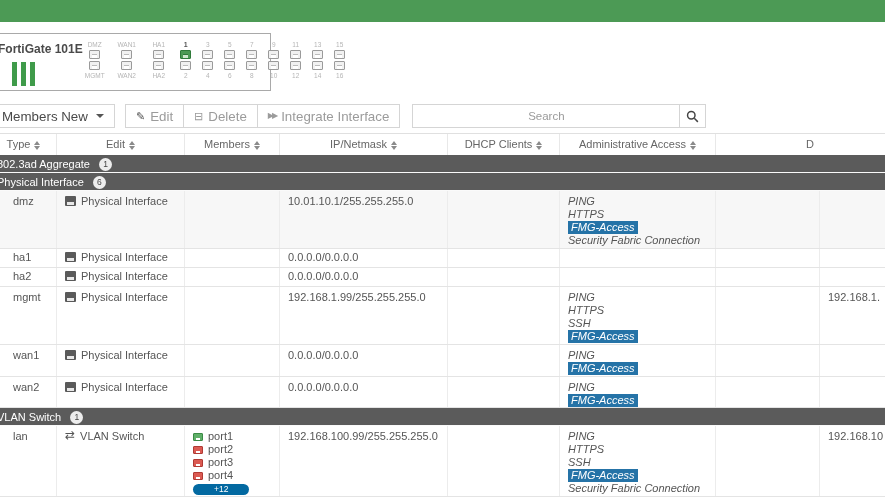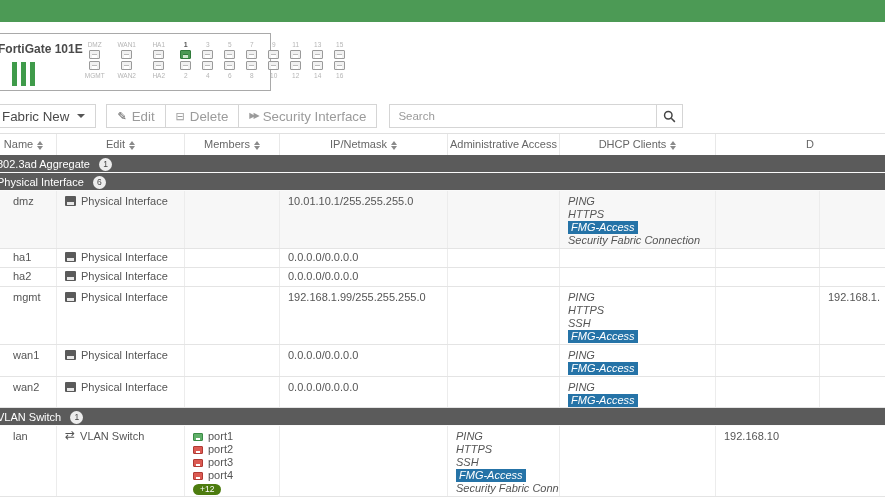--- a/index.html
+++ b/index.html
@@ -29,21 +29,21 @@
   
   .toolbar { display:flex; align-items:center; height:26px; margin:2px 0 0 0; font-size:11.5px; }
   .btn { display:flex; align-items:center; gap:5px; height:24px; padding:0 10px; border:1px solid #d5d5d5; background:#fff; color:#9b9b9b; white-space:nowrap; cursor:pointer; }
   .btn.primary { color:#4a4a4a; }
   .btn + .btn { border-left:none; }
   .tb-gap { width:10px; }
   .caret { width:0; height:0; border-left:4px solid transparent; border-right:4px solid transparent; border-top:4px solid #555; margin-left:3px; }
   .icn { font-size:11px; line-height:1; }
   .icn.dark { color:#555; }
   .search-box { display:flex; align-items:center; margin-left:12px; }
-  .search-input { width:268px; height:24px; border:1px solid #d5d5d5; padding:0 8px; font-size:11.5px; color:#555; outline:none; }
+  .search-input { width:268px; height:24px; border:1px solid #d5d5d5; padding:0 8px; font-size:11.5px; color:#555; outline:none;text-align:center; }
   .search-input::placeholder { color:#9b9b9b; }
   .search-btn { width:26px; height:24px; border:1px solid #d5d5d5; border-left:none; background:#fff; display:flex; align-items:center; justify-content:center; cursor:pointer; }
 
   
   .tbl { width:900px; margin-top:4px; font-size:11px; color:#555; border-top:1px solid #e0e0e0; }
   .grid { display:grid; grid-template-columns:66px 128px 95px 168px 112px 156px 104px 1fr; }
   .th { text-align:center; padding:4px 2px 5px 2px; border-right:1px solid #e8e8e8; color:#666; white-space:nowrap; overflow:hidden; cursor:pointer; }
   .th:last-child { border-right:none; text-align:right; padding-right:6px; }
   .sort { display:inline-block; vertical-align:middle; margin-left:4px; }
   .sort b, .sort s { display:block; width:0; height:0; border-left:3px solid transparent; border-right:3px solid transparent; }
@@ -60,21 +60,21 @@
   .pif-icon { flex:0 0 auto; width:11px; height:10px; background:#5a5a5a; border-radius:1px; position:relative; margin-top:1px; }
   .pif-icon::after { content:""; position:absolute; left:2px; right:2px; bottom:1px; height:3px; background:#e8e8e8; }
   .vlan-icon { color:#555; font-size:12px; line-height:10px; font-family:"DejaVu Sans",sans-serif; }
   .adm { display:block; white-space:nowrap;font-style:italic; }
   .adm.hl { display:inline-block; background:#2573a7; color:#fff; padding:0 3px; }
   .member { display:flex; align-items:center; gap:5px; white-space:nowrap; height:13px; }
   .mport { width:10px; height:8px; border:1px solid; border-radius:1px; position:relative; }
   .mport::after { content:""; position:absolute; left:2px; right:2px; bottom:0; height:2px; background:#fff; }
   .mport.up { background:#5faf68; border-color:#3b8a45; }
   .mport.down { background:#db5a52; border-color:#b03a34; }
-  .more-badge { display:inline-block; background:#4d7c0f; color:#fff; font-size:8.5px; line-height:11px; border-radius:6px; padding:0 7px; margin-top:1px; }
+  .more-badge { display:inline-block; background:#0369a1; color:#fff; font-size:8.5px; line-height:11px; border-radius:6px; padding:0 21px; margin-top:1px; }
   .dhcp-range { white-space:nowrap; }
 </style>
 </head>
 <body>
 
 <div class="viewport">
   <div class="topbar"></div>
 
   <div class="content">
 
@@ -154,55 +154,55 @@
             <span class="rj"></span>
             <span class="rj"></span>
             <span class="plabel">16</span>
           </div>
         </div>
       </div>
     </div>
 
     <div class="toolbar">
       <button class="btn primary">
-        <span>Fabric New</span>
+        <span>Members New</span>
         <span class="caret"></span>
       </button>
       <span class="tb-gap"></span>
       <button class="btn">
         <span class="icn dark">✎</span>
         <span>Edit</span>
       </button>
       <button class="btn">
         <span class="icn">⊟</span>
         <span>Delete</span>
       </button>
       <button class="btn">
         <span class="icn" style="font-size:8px;letter-spacing:-2px;">▶▶</span>
-        <span>Security Interface</span>
+        <span>Integrate Interface</span>
       </button>
       <div class="search-box">
         <input class="search-input" type="text" placeholder="Search" style="">
         <button class="search-btn">
           <svg width="13" height="13" viewBox="0 0 16 16">
             <circle cx="6.5" cy="6.5" r="4.6" fill="none" stroke="#444" stroke-width="1.8"></circle>
             <line x1="10.2" y1="10.2" x2="14.6" y2="14.6" stroke="#444" stroke-width="1.8"></line>
           </svg>
         </button>
       </div>
     </div>
 
     <div class="tbl">
       <div class="grid">
-        <div class="th"><span>Name</span><span class="sort"><b></b><s></s></span></div>
+        <div class="th"><span>Type</span><span class="sort"><b></b><s></s></span></div>
         <div class="th"><span>Edit</span><span class="sort"><b></b><s></s></span></div>
         <div class="th"><span>Members</span><span class="sort"><b></b><s></s></span></div>
         <div class="th"><span>IP/Netmask</span><span class="sort"><b></b><s></s></span></div>
+        <div class="th"><span>DHCP Clients</span><span class="sort"><b></b><s></s></span></div>
         <div class="th"><span>Administrative Access</span><span class="sort"><b></b><s></s></span></div>
-        <div class="th"><span>DHCP Clients</span><span class="sort"><b></b><s></s></span></div>
         <div class="th"><span>D</span></div>
       </div>
 
       <div class="group-row">
         <span>802.3ad Aggregate</span>
         <span class="gbadge">1</span>
       </div>
 
       <div class="group-row">
         <span>Physical Interface</span>
@@ -332,20 +332,21 @@
           <span class="member">
               <span class="mport down"></span>
               <span>port3</span>
             </span>
           <span class="member">
               <span class="mport down"></span>
               <span>port4</span>
             </span>
           <span class="more-badge">+12</span>
         </div>
+        <div class="cell">192.168.100.99/255.255.255.0</div>
         <div class="cell"></div>
         <div class="cell">
           <span class="adm">PING</span>
           <span class="adm">HTTPS</span>
           <span class="adm">SSH</span>
           <span class="adm hl">FMG-Access</span><br>
           <span class="adm">Security Fabric Connection</span>
         </div>
         <div class="cell"></div>
         <div class="cell dhcp-range">192.168.10</div>

